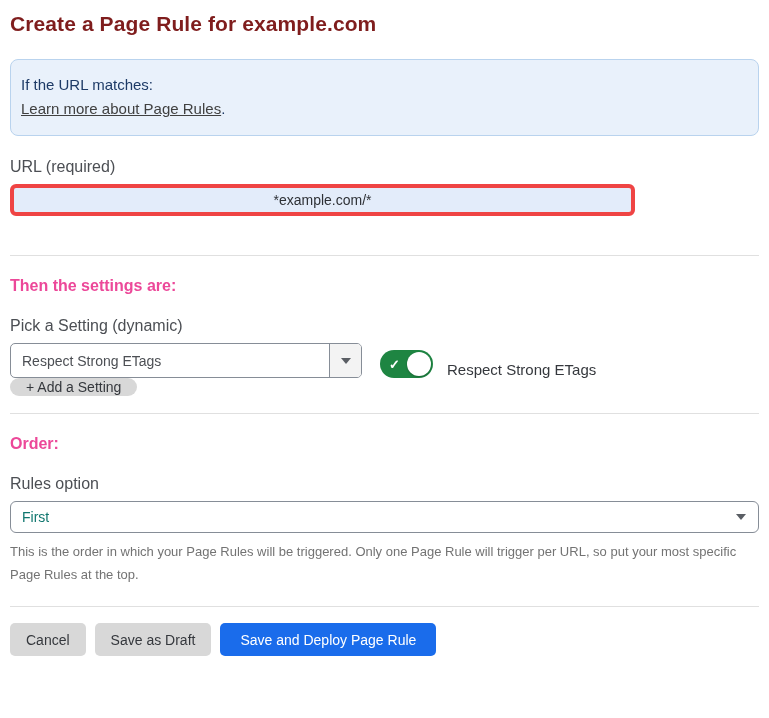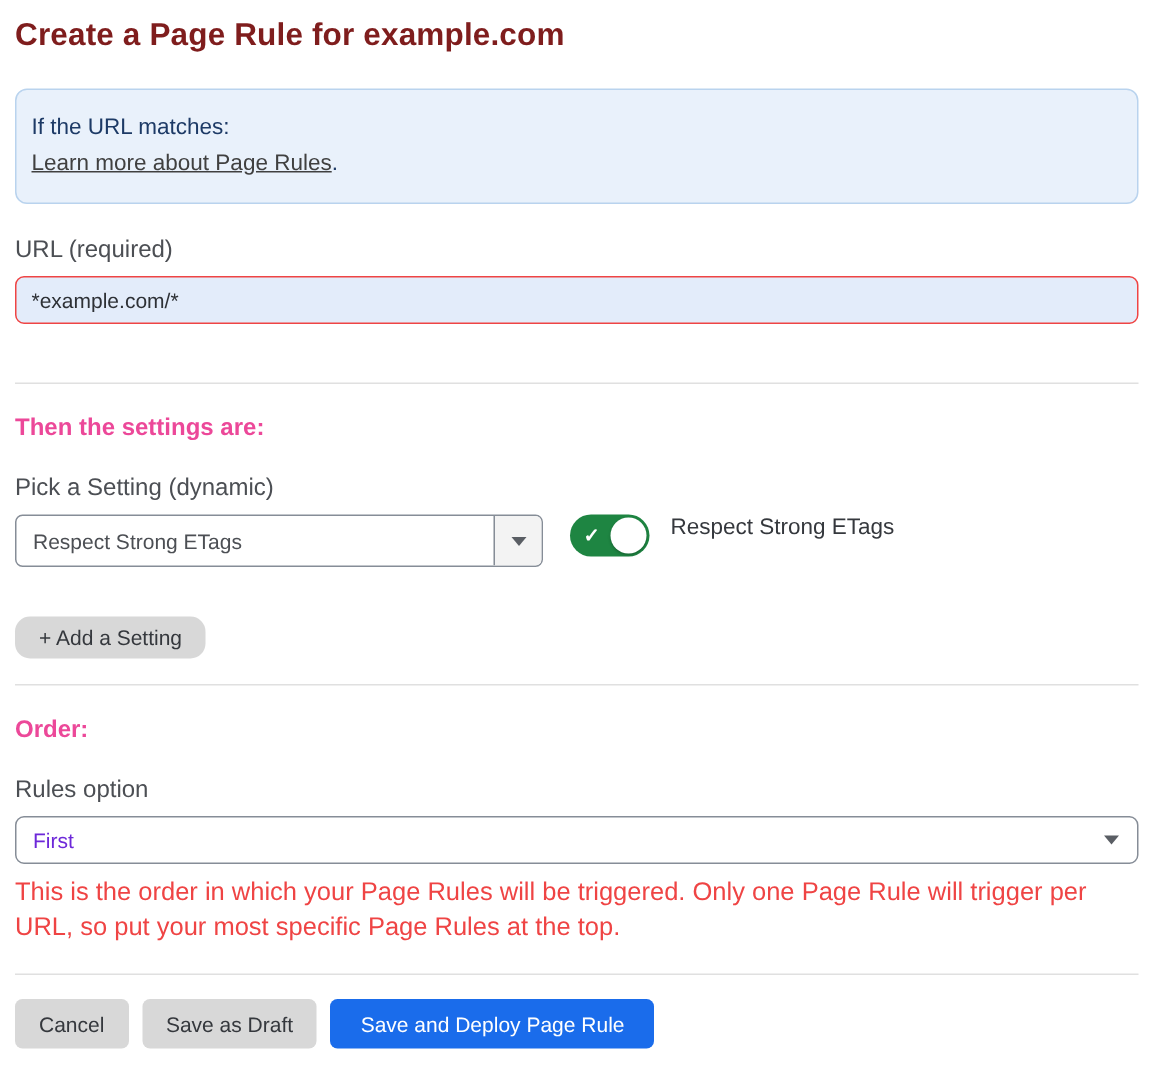--- a/index.html
+++ b/index.html
@@ -39,48 +39,49 @@
     text-decoration: underline;
     cursor: pointer;
   }
   .field-label {
     font-size: 16px;
     color: #4c4f54;
     margin-top: 22px;
     margin-bottom: 8px;
   }
   .url-input {
-    width: 749px;
+    width: 625px;
     height: 32px;
     background: #e3ecfa;
-    border: 1px solid #ef4444;
+    border: 4px solid #ef4444;
     border-radius: 6px;
     font-family: "Liberation Sans", sans-serif;
     font-size: 14px;
     color: #2e3136;
     padding: 0 10px;
     display: block;
+    text-align: center;
   }
   .divider {
     border: none;
     border-top: 1px solid #e0e0e0;
     margin: 0;
   }
   .divider-1 { margin-top: 39px; }
   .divider-2 { margin-top: 17px; }
   .divider-3 { margin-top: 20px; }
   .section-heading {
     font-size: 16px;
     font-weight: 700;
     color: #ec4899;
     margin-top: 21px;
   }
   .settings-row {
     display: flex;
-    align-items: flex-start;
+    align-items: flex-end;
     margin-top: 8px;
   }
   .setting-select {
     width: 352px;
     height: 35px;
     background: #ffffff;
     border: 1px solid #868d97;
     border-radius: 5px;
     display: flex;
     align-items: stretch;
@@ -154,43 +155,42 @@
     font-size: 14px;
     cursor: pointer;
     height: 32px;
     padding: 0 16px;
   }
   .btn-gray {
     background: #d8d8d8;
     color: #35383d;
   }
   .add-setting-btn {
-    margin-top: 33px;
-    height: 28px;
+    height: 18px;
     border-radius: 10px;
   }
   .order-select {
     width: 749px;
     height: 32px;
     background: #ffffff;
     border: 1px solid #868d97;
     border-radius: 6px;
     display: flex;
     align-items: center;
     padding: 0 12px 0 11px;
     font-size: 14px;
-    color: #6d28d9;
+    color: #0f766e;
     cursor: pointer;
   }
   .order-select .select-text { flex: 1; }
   .order-help {
     margin-top: 7px;
-    font-size: 17px;
+    font-size: 13px;
     line-height: 23px;
-    color: #ef4444;
+    color: #737373;
     max-width: 749px;
   }
   .footer-bar {
     margin-top: 16px;
     display: flex;
     align-items: center;
     gap: 9px;
   }
   .footer-bar .btn { height: 33px; }
   .btn-primary {

